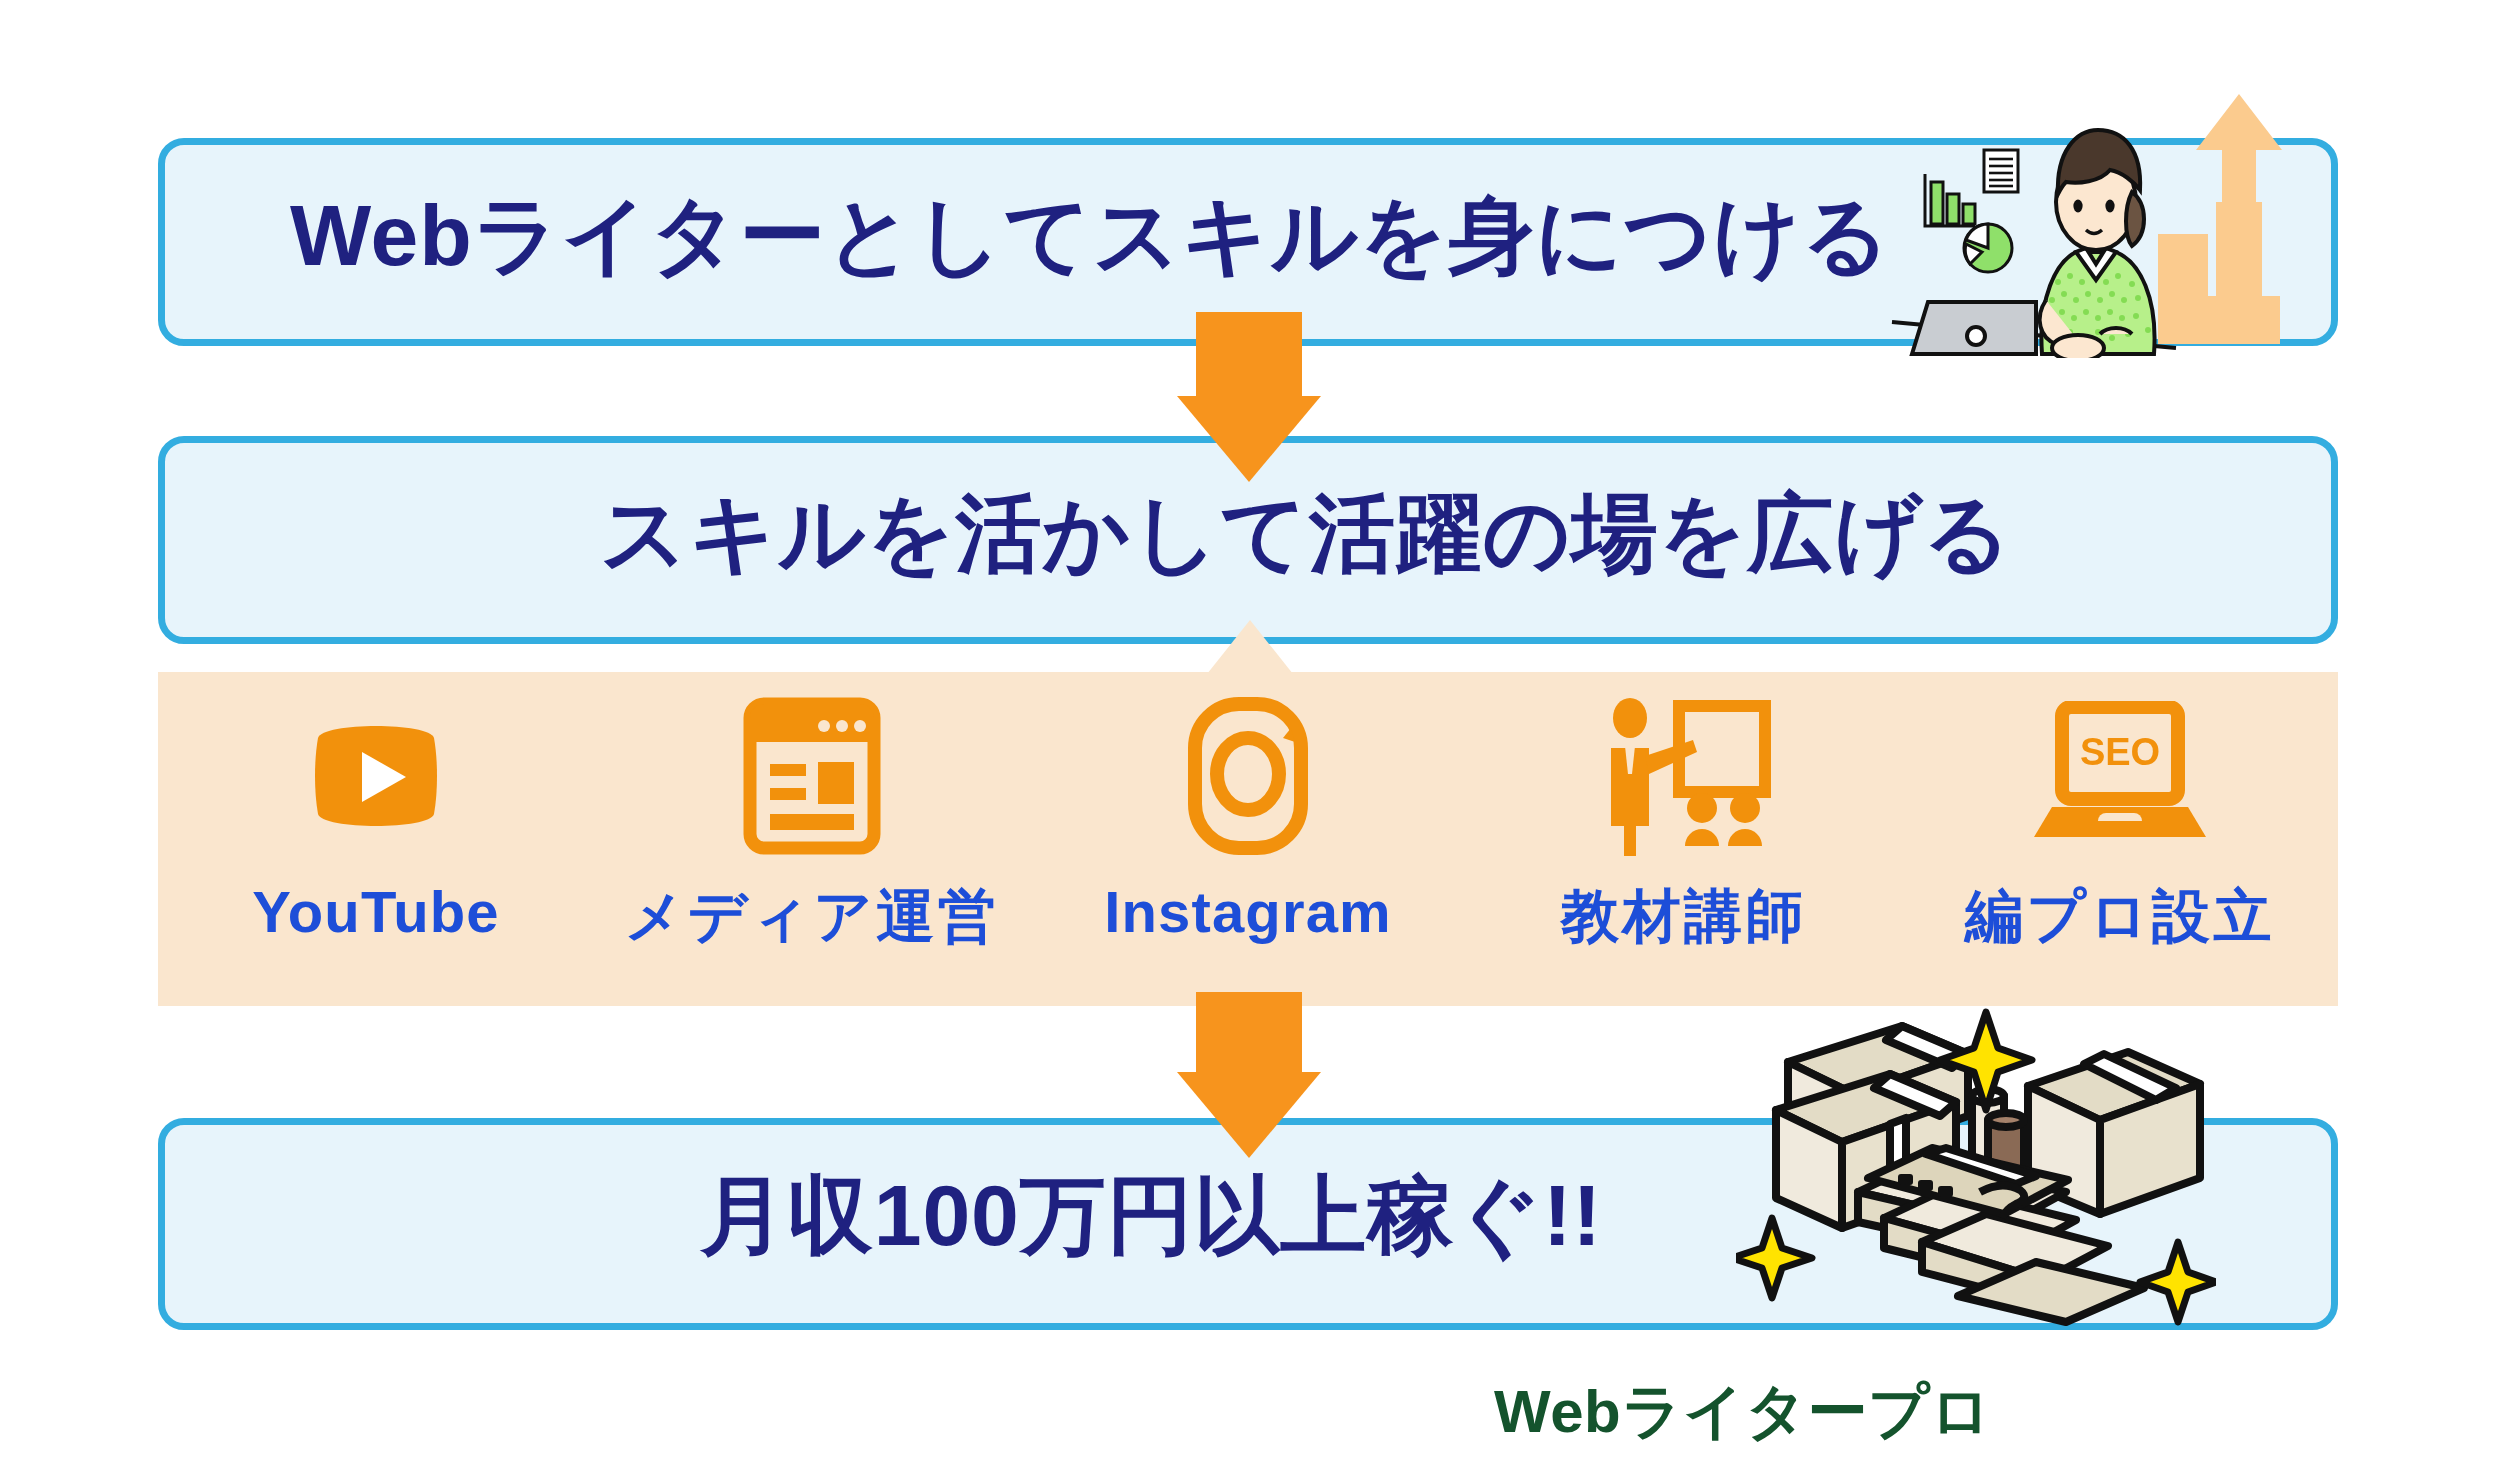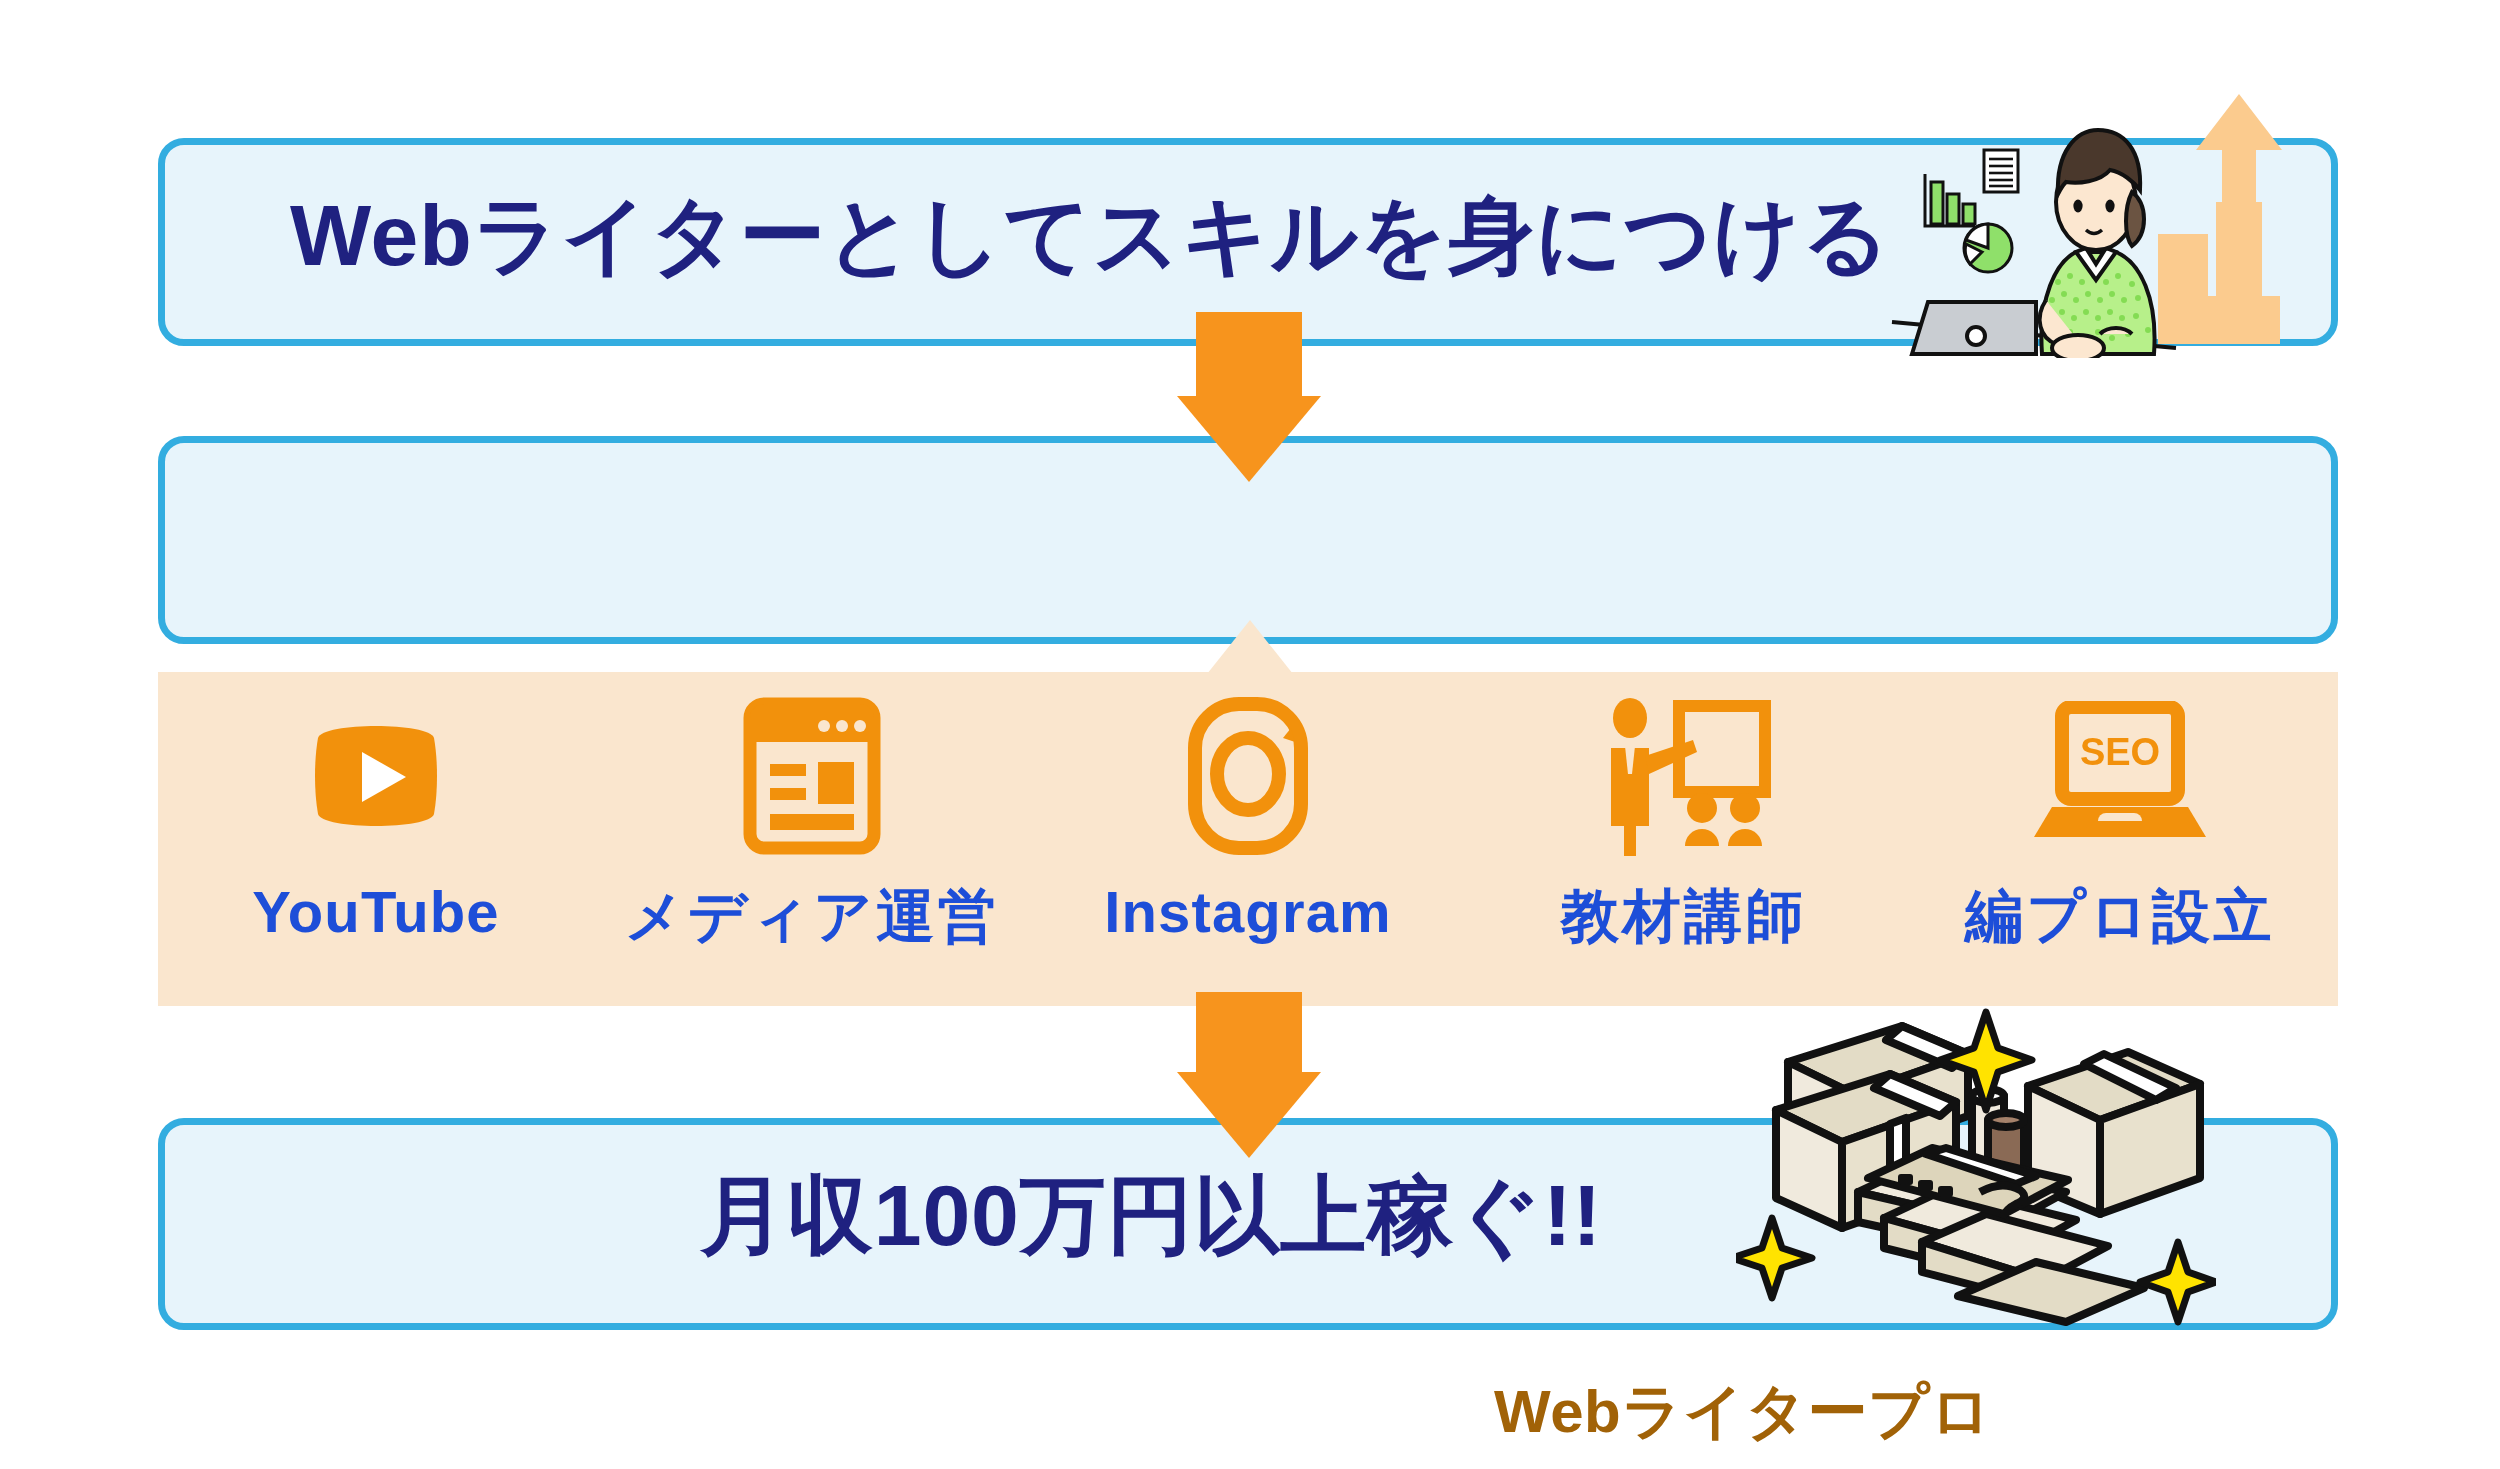--- a/index.html
+++ b/index.html
@@ -106,21 +106,21 @@
   
   #illus-woman{position:absolute;left:1870px;top:86px;width:420px;height:272px;z-index:4;}
   #illus-boxes{position:absolute;left:1736px;top:1006px;width:480px;height:330px;z-index:7;}
 
   
   #logo{
     position:absolute;
     right:22px;bottom:16px;
     font-size:60px;
     font-weight:bold;
-    color:#a16207;
+    color:#14532d;
     letter-spacing:.01em;
     white-space:nowrap;
   }
 </style>
 </head>
 <body>
 
 <div id="stage">
 
   <div class="step-box" id="box1"></div>
@@ -207,20 +207,21 @@
     <ellipse cx="208" cy="262" rx="26" ry="13" fill="#fce7d0" stroke="#111" stroke-width="4"></ellipse>
 
     <path d="M42 268 L58 216 L166 216 L166 268 Z" fill="#c9cdd2" stroke="#111" stroke-width="4"></path>
     <circle cx="106" cy="250" r="9" fill="#fff" stroke="#111" stroke-width="4"></circle>
   </svg>
 
   <div class="arrow-shaft" id="arrow1-shaft"></div>
   <div class="arrow-head" id="arrow1-head"></div>
 
   <div class="step-box" id="box2"></div>
+  <div class="step-text" id="box2-text">スキルを活かして活躍の場を広げる</div>
 
   <div id="band-tab"></div>
   <div id="band"></div>
 
   <div id="band-cols">
 
     <div class="band-col">
       <div class="band-icon">
         <svg width="160" height="120" viewBox="0 0 160 120">
           <path d="M22 22 C18 44 18 76 22 98 C26 114 134 114 138 98 C142 76 142 44 138 22 C134 6 26 6 22 22 Z" fill="#f2910c"></path>

